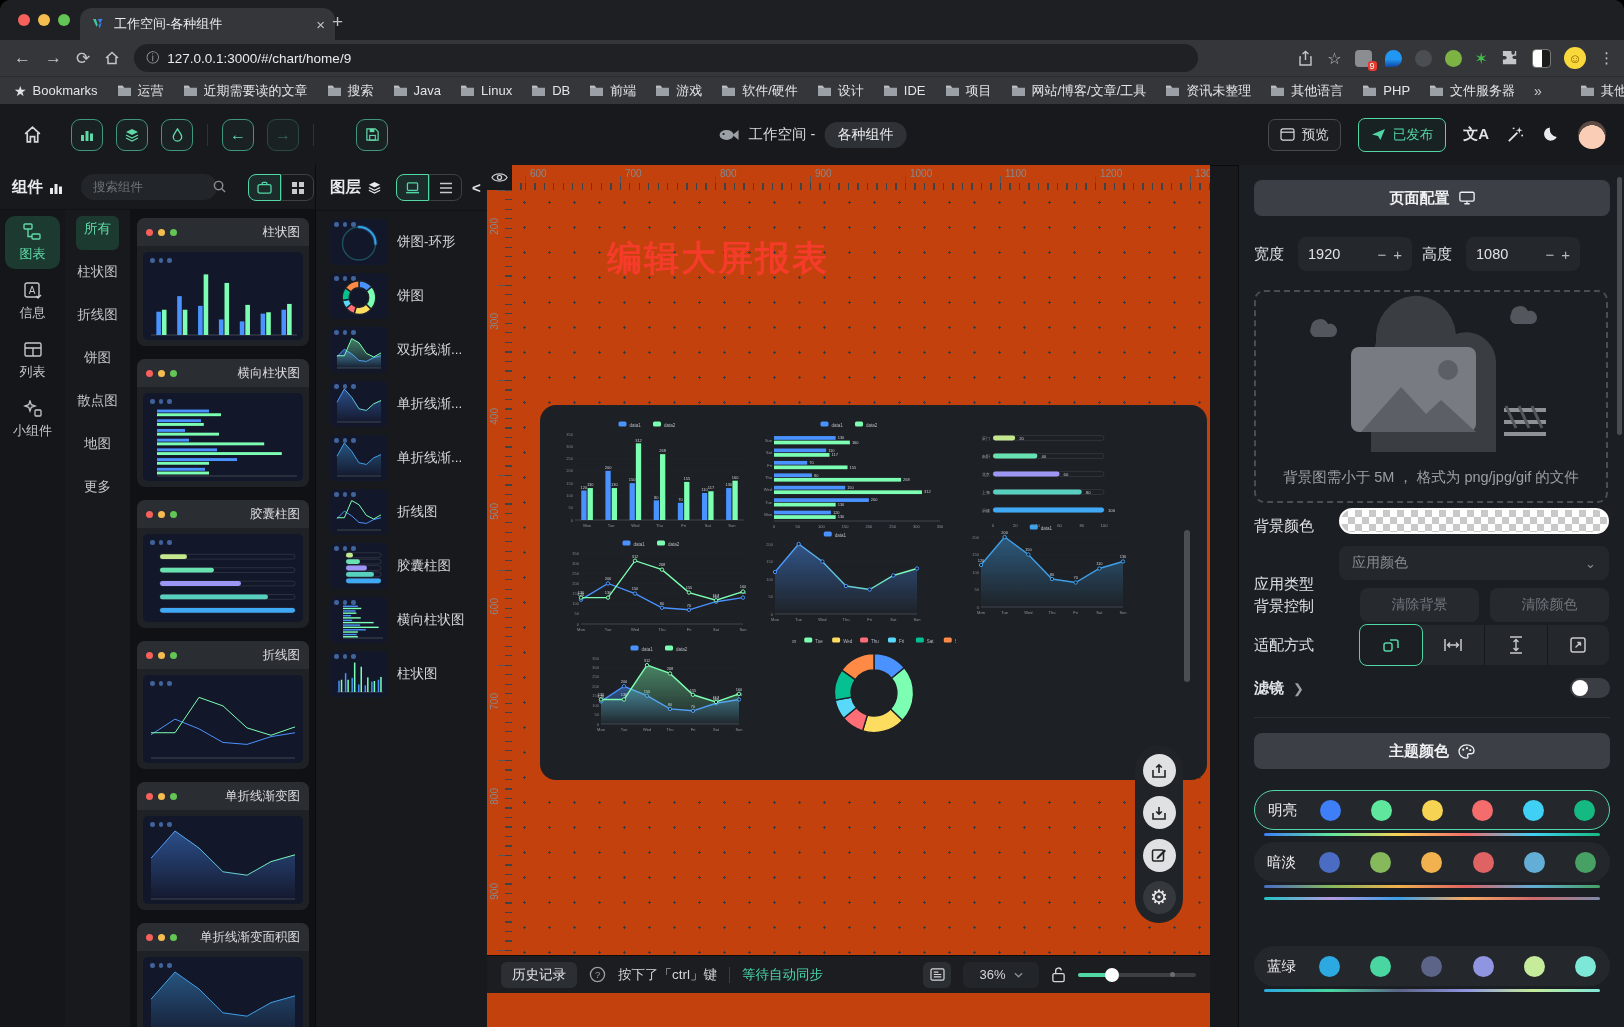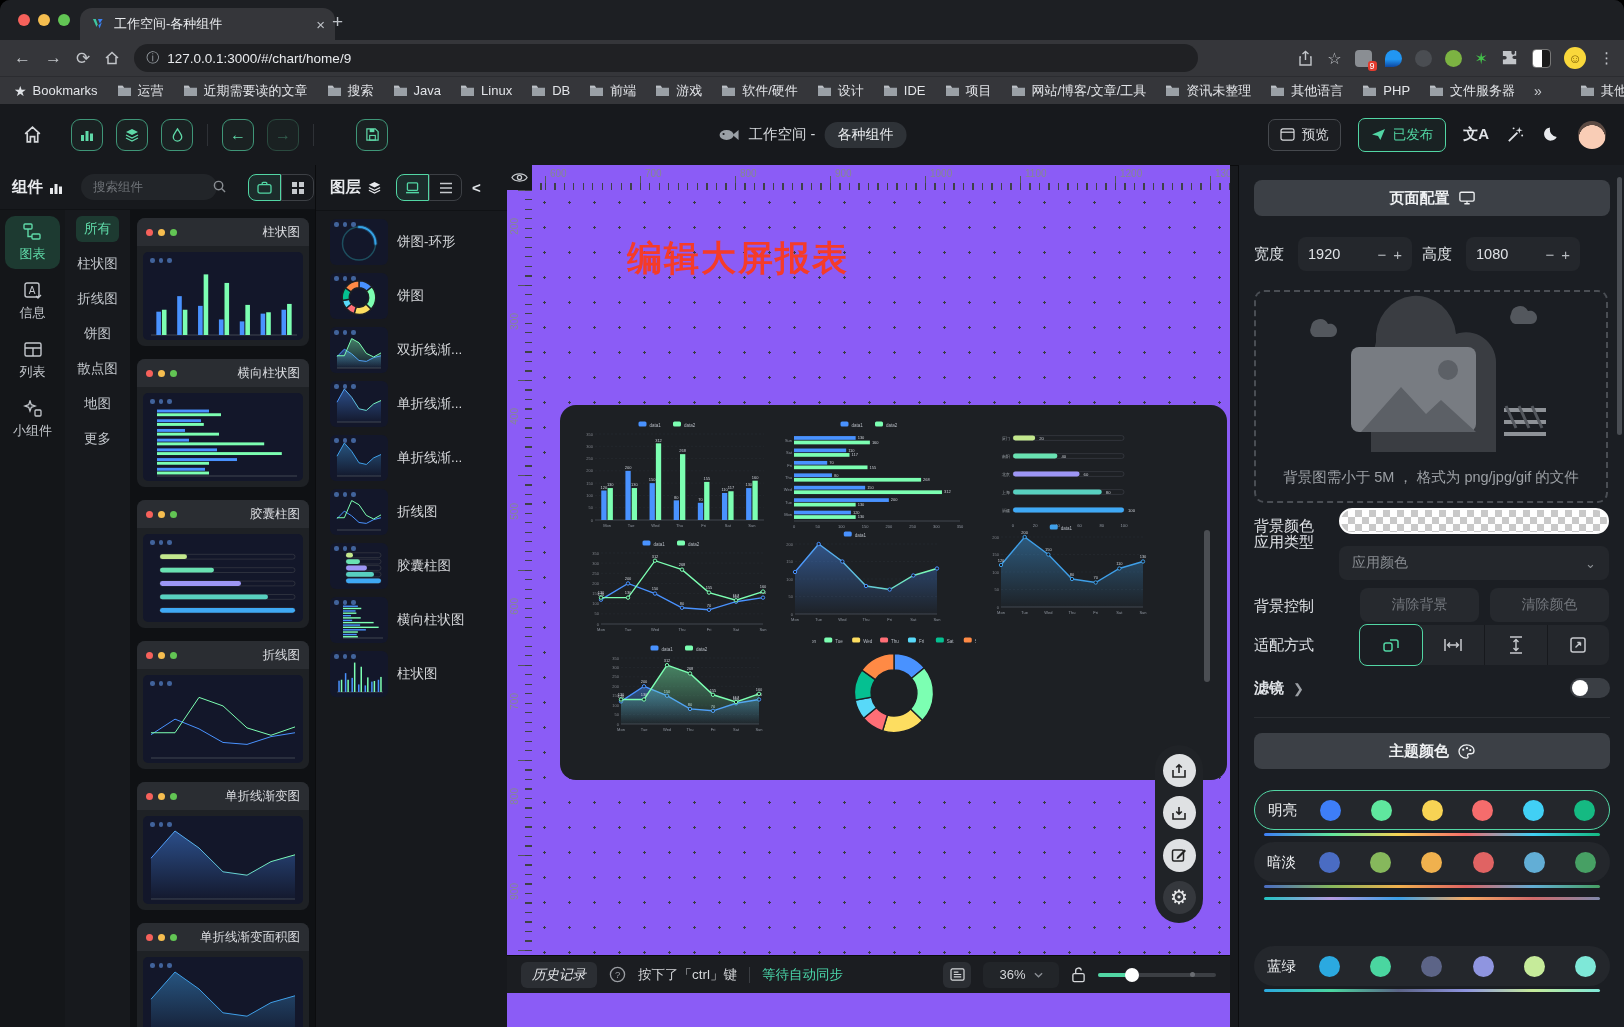--- a/index.html
+++ b/index.html
@@ -46,21 +46,21 @@
   #search-mag{position:absolute;left:213px;top:15px;color:#8a8e93;}
   #comp-toggles{position:absolute;left:248px;top:9px;display:flex;}
   .cg-btn{width:33px;height:27px;display:flex;align-items:center;justify-content:center;border:1px solid #3d4045;box-sizing:border-box;}
   .cg-btn.first{border-radius:8px 0 0 8px;}
   .cg-btn.last{border-radius:0 8px 8px 0;}
   .cg-btn.active{border-color:#52d6a4;background:rgba(82,214,164,0.1);}
   #rail{position:absolute;left:0;top:210px;bottom:0;width:65px;background:#141619;}
   .rail-tab{margin:6px 5px;border-radius:10px;padding:7px 0 6px;display:flex;flex-direction:column;align-items:center;gap:4px;color:#c3c7cc;font-size:13px;}
   .rail-tab.active{background:#1d3a31;color:#5fd9a8;}
   #cats{position:absolute;left:65px;top:210px;bottom:0;width:65px;background:#17191d;display:flex;flex-direction:column;align-items:center;padding-top:6px;}
-  .cat{height:26px;line-height:26px;margin-bottom:9px;padding:0 8px;border-radius:6px;color:#c3c7cc;font-size:13.5px;}
+  .cat{height:34px;line-height:26px;margin-bottom:9px;padding:0 8px;border-radius:6px;color:#c3c7cc;font-size:13.5px;}
   .cat.active{background:#1d3a31;color:#5fd9a8;}
   #cards{position:absolute;left:130px;top:210px;bottom:0;width:185px;background:#0f1114;overflow:hidden;}
   .card{position:relative;margin:8px 6px 13px 7px;width:172px;height:128px;background:#1e2125;border-radius:8px;}
   .card-h{height:28px;background:#2a2d32;border-radius:8px 8px 0 0;display:flex;align-items:center;padding:0 9px;}
   .mdots{display:flex;gap:5px;}
   .mdots i{width:7px;height:7px;border-radius:50%;}
   .card-h .t{margin-left:auto;color:#dadce0;font-size:12.5px;white-space:nowrap;}
   .card-b{position:absolute;left:6px;right:6px;top:34px;bottom:6px;background:#13172a;border-radius:5px;}
   .bdots{position:absolute;left:7px;top:6px;display:flex;gap:4px;}
   .bdots i{width:4.5px;height:4.5px;border-radius:50%;background:#41639b;}
@@ -68,37 +68,37 @@
   #layersp{position:absolute;left:315px;top:165px;bottom:0;width:200px;background:#17191d;border-left:1px solid #0b0c0e;box-sizing:border-box;}
   #layers-header{height:45px;display:flex;align-items:center;border-bottom:1px solid #101215;}
   #layers-title{color:#e8eaed;font-size:15.5px;font-weight:bold;margin-left:14px;display:flex;gap:6px;align-items:center;}
   #layer-toggles{margin-left:14px;display:flex;}
   #layers-collapse{margin-left:10px;color:#dfe2e6;font-size:15px;font-weight:bold;}
   .layer-item{display:flex;align-items:center;gap:9px;margin:8px 0 0 14px;height:46px;}
   .layer-thumb{position:relative;width:58px;height:46px;background:#13172a;border-radius:6px;flex:0 0 auto;}
   .layer-thumb .tch{position:absolute;inset:5px 3px 2px 3px;}
   .layer-label{color:#d5d7da;font-size:13.5px;white-space:nowrap;}
   
-  #canvasarea{position:absolute;left:507px;top:165px;width:723px;bottom:0;background:#8b5cf6;overflow:hidden;}
+  #canvasarea{position:absolute;left:487px;top:165px;width:723px;bottom:0;background:#c2410c;overflow:hidden;}
   #hruler{position:absolute;left:25px;top:0;right:0;height:25px;background-image:repeating-linear-gradient(90deg,#3f4247 0 1px,transparent 1px 9.5px),repeating-linear-gradient(90deg,#54575c 0 1px,transparent 1px 95px);background-size:100% 7px,100% 14px;background-repeat:repeat-x;background-position:13px bottom,13px bottom;}
   .hnum{position:absolute;top:3px;color:#85898f;font-size:10px;}
   #vruler{position:absolute;left:0;top:25px;width:25px;bottom:72px;background-image:repeating-linear-gradient(180deg,#3f4247 0 1px,transparent 1px 9.5px),repeating-linear-gradient(180deg,#54575c 0 1px,transparent 1px 95px);background-size:7px 100%,14px 100%;background-repeat:repeat-y;background-position:right 0,right 0;}
   .vnum{position:absolute;left:2px;color:#85898f;font-size:10px;writing-mode:vertical-rl;transform:rotate(180deg);}
   #ruler-corner{position:absolute;left:0;top:0;width:25px;height:25px;background:#17191d;display:flex;align-items:center;justify-content:center;}
   #canvasgrid{position:absolute;left:25px;top:25px;right:0;bottom:72px;background-image:radial-gradient(circle,#3a3d43 1.1px,transparent 1.3px);background-size:25px 25px;}
   #big-title{position:absolute;left:95px;top:45px;color:#f53b29;font-size:35px;font-weight:bold;letter-spacing:2px;}
   #chartspanel{position:absolute;left:28px;top:215px;width:667px;height:375px;background:#1d2024;border-radius:16px;}
   .cslot{position:absolute;}
   #floatbtns{position:absolute;left:648px;top:580px;width:48px;height:178px;background:#202327;border-radius:24px;display:flex;flex-direction:column;align-items:center;justify-content:space-evenly;}
   .fbtn{width:33px;height:33px;border-radius:50%;background:#dfe1e3;display:flex;align-items:center;justify-content:center;color:#232323;}
   .fbtn.darkbg{background:#35383d;color:#e9eaec;font-size:20px;}
   #hscroll{position:absolute;left:280px;top:779px;width:196px;height:7px;background:#55585d;border-radius:4px;}
   #vscroll{position:absolute;right:20px;top:340px;width:6px;height:152px;background:#4b4e53;border-radius:3px;}
   #statusbar{position:absolute;left:0;right:0;top:790px;height:38px;background:#1b1d21;border-top:1px solid #0b0c0e;display:flex;align-items:center;padding:0 14px;gap:12px;box-sizing:border-box;}
-  #history-btn{height:26px;background:#2b2e33;border-radius:6px;padding:0 11px;display:flex;align-items:center;color:#e4e6e9;font-size:13.5px;font-style:italic;}
+  #history-btn{height:26px;background:#2b2e33;border-radius:6px;padding:0 11px;display:flex;align-items:center;color:#e4e6e9;font-size:13.5px;}
   #key-hint{color:#d5d7da;font-size:13.5px;}
   .sdiv{width:1px;height:16px;background:#3a3d42;}
   #sync-status{color:#4ad6a9;font-size:13.5px;}
   #panel-btn{margin-left:auto;width:28px;height:26px;background:#2b2e33;border-radius:6px;display:flex;align-items:center;justify-content:center;}
   #zoom-select{width:76px;height:26px;background:#222529;border-radius:6px;display:flex;align-items:center;justify-content:center;gap:8px;color:#d5d7da;font-size:13px;}
   #zoom-slider{position:relative;width:118px;height:14px;}
   #zoom-slider .track{position:absolute;left:0;right:0;top:5px;height:4px;background:#3c3f44;border-radius:2px;}
   #zoom-slider .fill{position:absolute;left:0;width:34px;top:5px;height:4px;background:#52d6a4;border-radius:2px;}
   #zoom-slider .knob{position:absolute;left:27px;top:0;width:14px;height:14px;border-radius:50%;background:#fff;}
   #zoom-slider .dot{position:absolute;left:92px;top:4.5px;width:5px;height:5px;border-radius:50%;background:#6a6d72;}
@@ -1442,21 +1442,21 @@
             <path d="M248 118 h42 M248 130 h42 M248 142 h42"></path>
           </g>
         <g stroke="#53575d" stroke-width="3">
             <path d="M250 114 l10 22 M263 114 l10 22 M276 114 l10 22"></path>
           </g>
       </svg>
       <div id="upload-caption">背景图需小于 5M ， 格式为 png/jpg/gif 的文件</div>
     </div>
     <span class="slabel" style="left:15px;top:352px">背景颜色</span>
     <span id="bgswatch"></span>
-    <span class="slabel" style="left:15px;top:368px">应用类型</span>
+    <span class="slabel" style="left:15px;top:410px">应用类型</span>
     <div id="apptype-select">
       <span>应用颜色</span>
       <span class="chev">⌄</span>
     </div>
     <span class="slabel" style="left:15px;top:432px">背景控制</span>
     <div class="clear-btn" style="left:121px">清除背景</div>
     <div class="clear-btn" style="left:251px">清除颜色</div>
     <span class="slabel" style="left:15px;top:471px">适配方式</span>
     <div id="fitgroup">
       <span class="fit-btn active">

